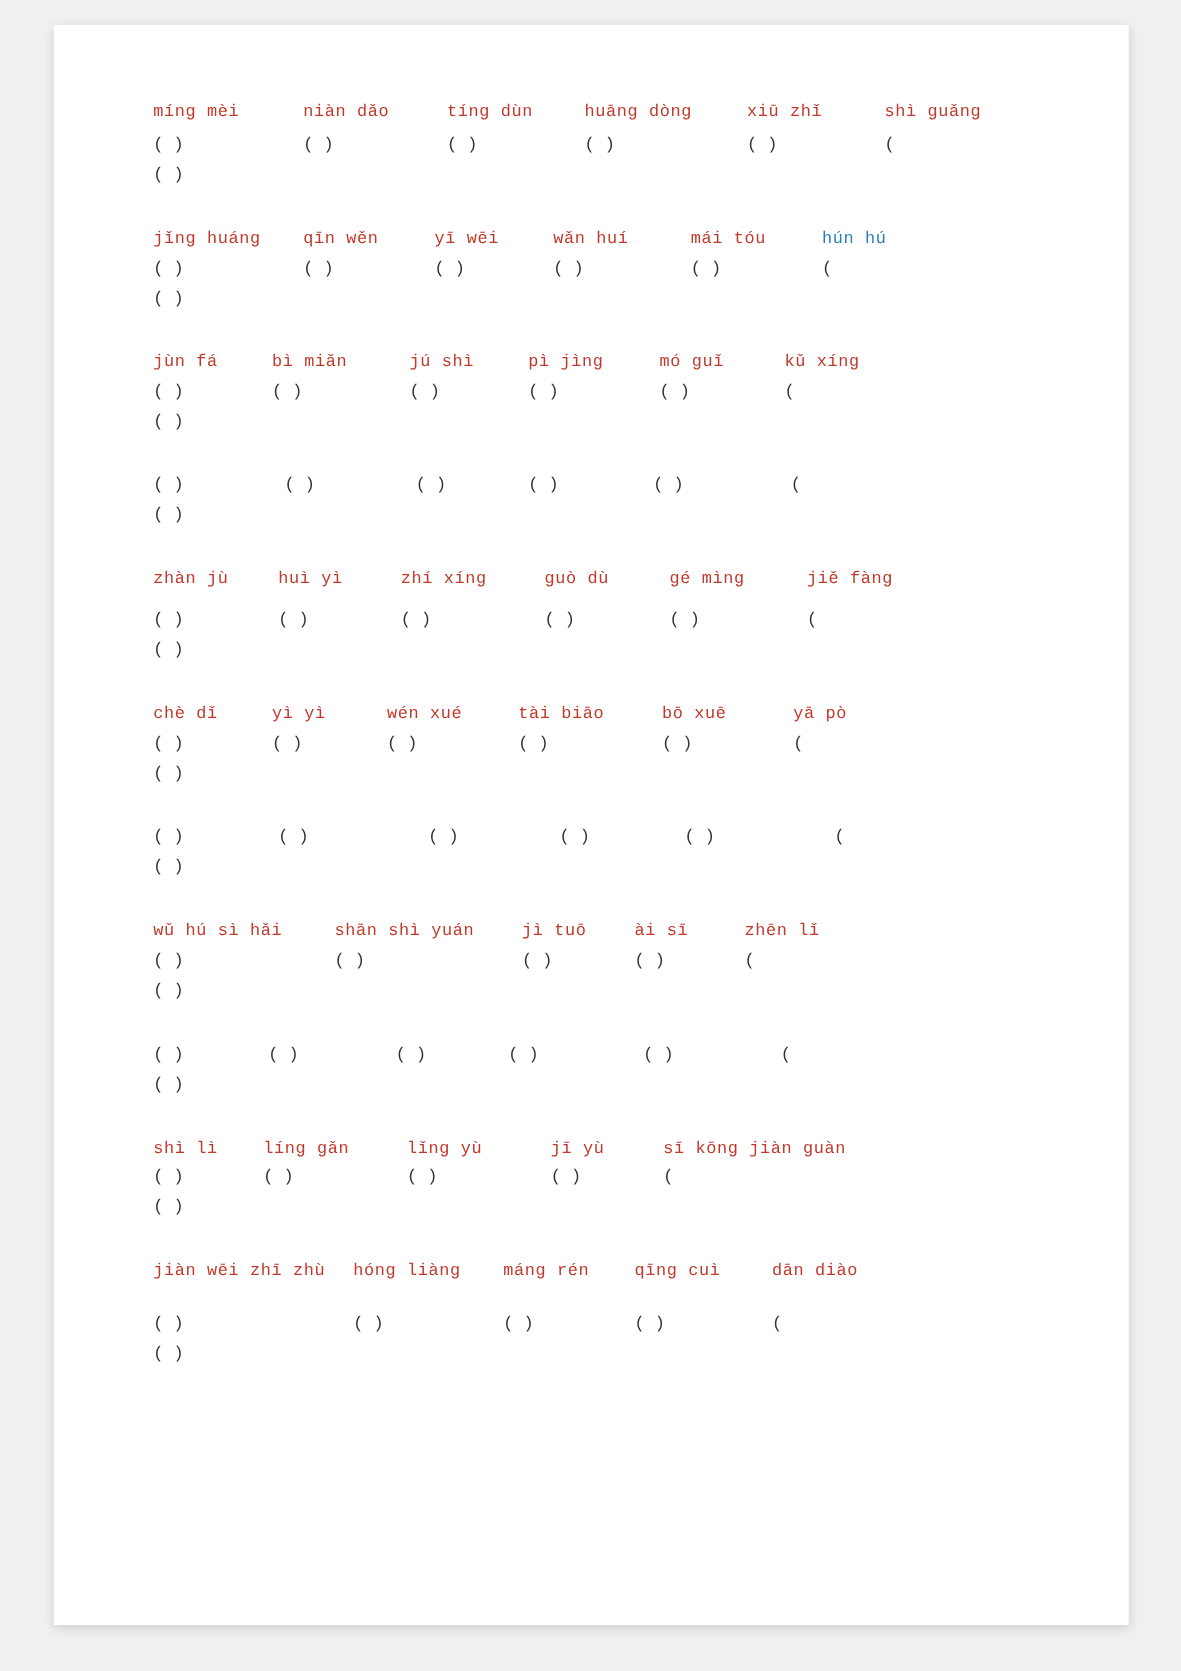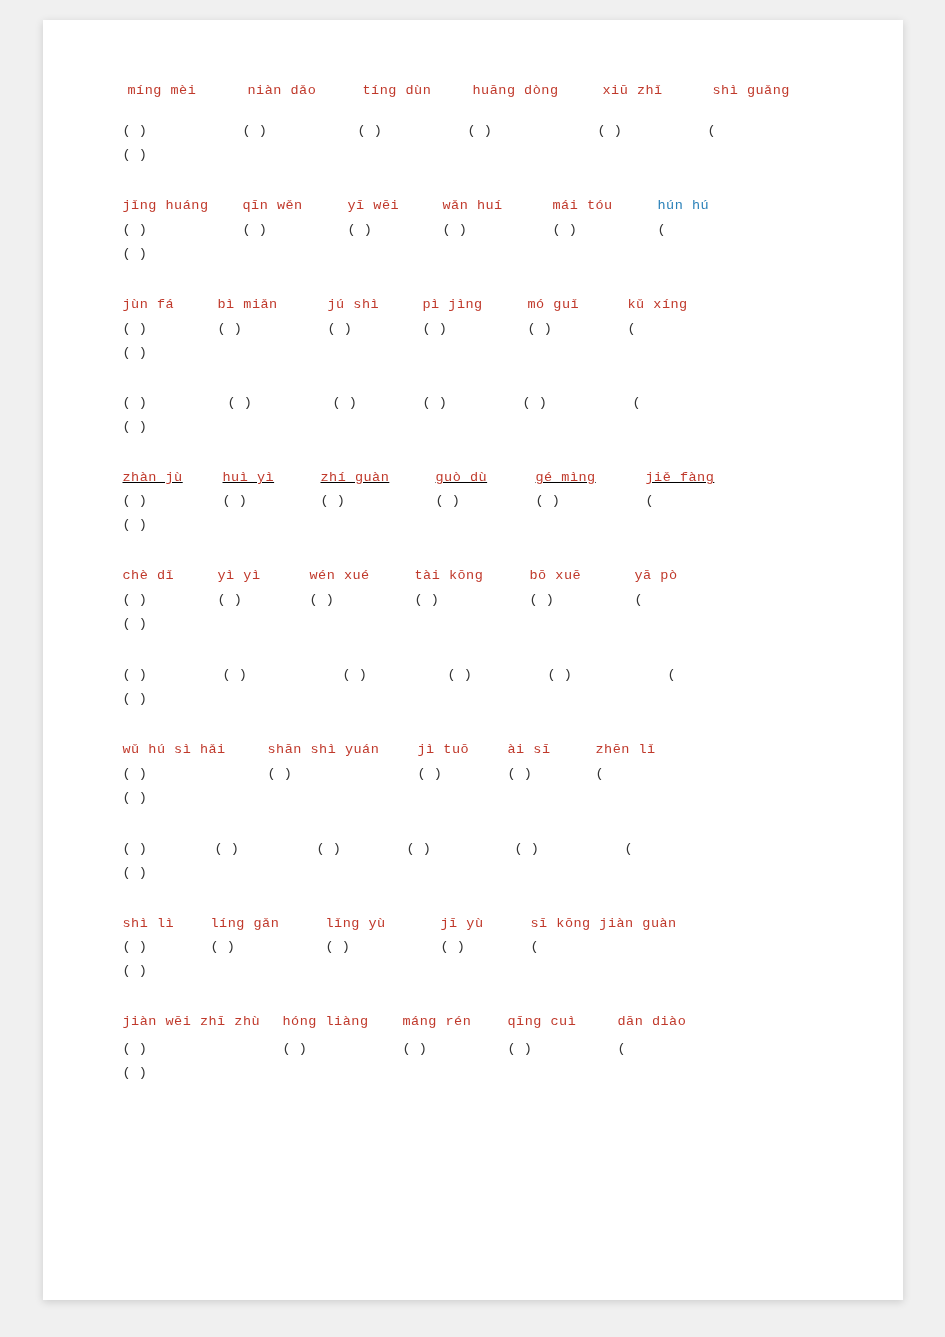--- a/index.html
+++ b/index.html
@@ -21,21 +21,21 @@
     }
     .section {
       margin-bottom: 28px;
     }
   </style>
 </head>
 <body>
 
 <div class="page">
     <div class="section">
-      <div style="display: flex; flex-wrap: wrap; line-height: 1.7; margin-bottom: 17px; justify-content: flex-end;">
+      <div style="display: flex; flex-wrap: wrap; line-height: 1.7; margin-bottom: 3px;">
         <span style="font-size: 13.5px; font-family: &quot;Courier New&quot;, monospace; color: rgb(192, 57, 43); min-width: 120px; letter-spacing: 0.5px;">míng mèi</span>
         <span style="font-size: 13.5px; font-family: &quot;Courier New&quot;, monospace; color: rgb(192, 57, 43); min-width: 115px; letter-spacing: 0.5px;">niàn dǎo</span>
         <span style="font-size: 13.5px; font-family: &quot;Courier New&quot;, monospace; color: rgb(192, 57, 43); min-width: 110px; letter-spacing: 0.5px;">tíng dùn</span>
         <span style="font-size: 13.5px; font-family: &quot;Courier New&quot;, monospace; color: rgb(192, 57, 43); min-width: 130px; letter-spacing: 0.5px;">huāng dòng</span>
         <span style="font-size: 13.5px; font-family: &quot;Courier New&quot;, monospace; color: rgb(192, 57, 43); min-width: 110px; letter-spacing: 0.5px;">xiū zhǐ</span>
         <span style="font-size: 13.5px; font-family: &quot;Courier New&quot;, monospace; color: rgb(192, 57, 43); min-width: 110px; letter-spacing: 0.5px;">shì guǎng</span>
       </div>
       <div style="display: flex; flex-wrap: wrap; line-height: 1.7; margin-bottom: 1px;">
         <span style="font-size: 13.5px; font-family: &quot;Courier New&quot;, monospace; color: rgb(51, 51, 51); min-width: 120px;">(              )</span>
         <span style="font-size: 13.5px; font-family: &quot;Courier New&quot;, monospace; color: rgb(51, 51, 51); min-width: 115px;">(              )</span>
@@ -97,24 +97,24 @@
         <span style="font-size: 13.5px; font-family: &quot;Courier New&quot;, monospace; color: rgb(51, 51, 51); min-width: 90px;">(              )</span>
         <span style="font-size: 13.5px; font-family: &quot;Courier New&quot;, monospace; color: rgb(51, 51, 51); min-width: 100px;">(              )</span>
         <span style="font-size: 13.5px; font-family: &quot;Courier New&quot;, monospace; color: rgb(51, 51, 51); min-width: 110px;">(              )</span>
         <span style="font-size: 13.5px; font-family: &quot;Courier New&quot;, monospace; color: rgb(51, 51, 51); min-width: 95px;">(</span>
       </div>
       <div style="display: flex; flex-wrap: wrap; line-height: 1.7; margin-bottom: 4px;">
         <span style="font-size: 13.5px; font-family: &quot;Courier New&quot;, monospace; color: rgb(51, 51, 51); min-width: 105px;">(              )</span>
       </div>
     </div>
     <div class="section">
-      <div style="display: flex; flex-wrap: wrap; line-height: 1.7; margin-bottom: 0; text-decoration: underline;">
+      <div style="display: flex; flex-wrap: wrap; line-height: 1.7; margin-bottom: 10px;">
         <span style="font-size: 13.5px; font-family: &quot;Courier New&quot;, monospace; color: rgb(192, 57, 43); min-width: 100px; letter-spacing: 0.5px;">zhàn jù</span>
         <span style="font-size: 13.5px; font-family: &quot;Courier New&quot;, monospace; color: rgb(192, 57, 43); min-width: 98px; letter-spacing: 0.5px;">huì yì</span>
-        <span style="font-size: 13.5px; font-family: &quot;Courier New&quot;, monospace; color: rgb(192, 57, 43); min-width: 115px; letter-spacing: 0.5px;">zhí guàn</span>
+        <span style="font-size: 13.5px; font-family: &quot;Courier New&quot;, monospace; color: rgb(192, 57, 43); min-width: 115px; letter-spacing: 0.5px;">zhí xíng</span>
         <span style="font-size: 13.5px; font-family: &quot;Courier New&quot;, monospace; color: rgb(192, 57, 43); min-width: 100px; letter-spacing: 0.5px;">guò dù</span>
         <span style="font-size: 13.5px; font-family: &quot;Courier New&quot;, monospace; color: rgb(192, 57, 43); min-width: 110px; letter-spacing: 0.5px;">gé mìng</span>
         <span style="font-size: 13.5px; font-family: &quot;Courier New&quot;, monospace; color: rgb(192, 57, 43); min-width: 110px; letter-spacing: 0.5px;">jiě fàng</span>
       </div>
       <div style="display: flex; flex-wrap: wrap; line-height: 1.7; margin-bottom: 1px;">
         <span style="font-size: 13.5px; font-family: &quot;Courier New&quot;, monospace; color: rgb(51, 51, 51); min-width: 100px;">(              )</span>
         <span style="font-size: 13.5px; font-family: &quot;Courier New&quot;, monospace; color: rgb(51, 51, 51); min-width: 98px;">(              )</span>
         <span style="font-size: 13.5px; font-family: &quot;Courier New&quot;, monospace; color: rgb(51, 51, 51); min-width: 115px;">(              )</span>
         <span style="font-size: 13.5px; font-family: &quot;Courier New&quot;, monospace; color: rgb(51, 51, 51); min-width: 100px;">(              )</span>
         <span style="font-size: 13.5px; font-family: &quot;Courier New&quot;, monospace; color: rgb(51, 51, 51); min-width: 110px;">(              )</span>
@@ -122,21 +122,21 @@
       </div>
       <div style="display: flex; flex-wrap: wrap; line-height: 1.7; margin-bottom: 4px;">
         <span style="font-size: 13.5px; font-family: &quot;Courier New&quot;, monospace; color: rgb(51, 51, 51); min-width: 100px;">(              )</span>
       </div>
     </div>
     <div class="section">
       <div style="display: flex; flex-wrap: wrap; line-height: 1.7; margin-bottom: 1px;">
         <span style="font-size: 13.5px; font-family: &quot;Courier New&quot;, monospace; color: rgb(192, 57, 43); min-width: 95px; letter-spacing: 0.5px;">chè dǐ</span>
         <span style="font-size: 13.5px; font-family: &quot;Courier New&quot;, monospace; color: rgb(192, 57, 43); min-width: 92px; letter-spacing: 0.5px;">yì yì</span>
         <span style="font-size: 13.5px; font-family: &quot;Courier New&quot;, monospace; color: rgb(192, 57, 43); min-width: 105px; letter-spacing: 0.5px;">wén xué</span>
-        <span style="font-size: 13.5px; font-family: &quot;Courier New&quot;, monospace; color: rgb(192, 57, 43); min-width: 115px; letter-spacing: 0.5px;">tài kōng</span>
+        <span style="font-size: 13.5px; font-family: &quot;Courier New&quot;, monospace; color: rgb(192, 57, 43); min-width: 115px; letter-spacing: 0.5px;">tài biāo</span>
         <span style="font-size: 13.5px; font-family: &quot;Courier New&quot;, monospace; color: rgb(192, 57, 43); min-width: 105px; letter-spacing: 0.5px;">bō xuē</span>
         <span style="font-size: 13.5px; font-family: &quot;Courier New&quot;, monospace; color: rgb(192, 57, 43); min-width: 90px; letter-spacing: 0.5px;">yā pò</span>
       </div>
       <div style="display: flex; flex-wrap: wrap; line-height: 1.7; margin-bottom: 1px;">
         <span style="font-size: 13.5px; font-family: &quot;Courier New&quot;, monospace; color: rgb(51, 51, 51); min-width: 95px;">(              )</span>
         <span style="font-size: 13.5px; font-family: &quot;Courier New&quot;, monospace; color: rgb(51, 51, 51); min-width: 92px;">(              )</span>
         <span style="font-size: 13.5px; font-family: &quot;Courier New&quot;, monospace; color: rgb(51, 51, 51); min-width: 105px;">(              )</span>
         <span style="font-size: 13.5px; font-family: &quot;Courier New&quot;, monospace; color: rgb(51, 51, 51); min-width: 115px;">(              )</span>
         <span style="font-size: 13.5px; font-family: &quot;Courier New&quot;, monospace; color: rgb(51, 51, 51); min-width: 105px;">(              )</span>
         <span style="font-size: 13.5px; font-family: &quot;Courier New&quot;, monospace; color: rgb(51, 51, 51); min-width: 90px;">(</span>
@@ -203,21 +203,21 @@
         <span style="font-size: 13.5px; font-family: &quot;Courier New&quot;, monospace; color: rgb(51, 51, 51); min-width: 115px;">(              )</span>
         <span style="font-size: 13.5px; font-family: &quot;Courier New&quot;, monospace; color: rgb(51, 51, 51); min-width: 115px;">(              )</span>
         <span style="font-size: 13.5px; font-family: &quot;Courier New&quot;, monospace; color: rgb(51, 51, 51); min-width: 90px;">(              )</span>
         <span style="font-size: 13.5px; font-family: &quot;Courier New&quot;, monospace; color: rgb(51, 51, 51); min-width: 170px;">(</span>
       </div>
       <div style="display: flex; flex-wrap: wrap; line-height: 1.7; margin-bottom: 4px;">
         <span style="font-size: 13.5px; font-family: &quot;Courier New&quot;, monospace; color: rgb(51, 51, 51); min-width: 88px;">(              )</span>
       </div>
     </div>
     <div class="section">
-      <div style="display: flex; flex-wrap: wrap; line-height: 1.7; margin-bottom: 4px;">
+      <div style="display: flex; flex-wrap: wrap; line-height: 1.7; margin-bottom: 19px;">
         <span style="font-size: 13.5px; font-family: &quot;Courier New&quot;, monospace; color: rgb(192, 57, 43); min-width: 160px; letter-spacing: 0.5px;">jiàn wēi zhī zhù</span>
         <span style="font-size: 13.5px; font-family: &quot;Courier New&quot;, monospace; color: rgb(192, 57, 43); min-width: 120px; letter-spacing: 0.5px;">hóng liàng</span>
         <span style="font-size: 13.5px; font-family: &quot;Courier New&quot;, monospace; color: rgb(192, 57, 43); min-width: 105px; letter-spacing: 0.5px;">máng rén</span>
         <span style="font-size: 13.5px; font-family: &quot;Courier New&quot;, monospace; color: rgb(192, 57, 43); min-width: 110px; letter-spacing: 0.5px;">qīng cuì</span>
         <span style="font-size: 13.5px; font-family: &quot;Courier New&quot;, monospace; color: rgb(192, 57, 43); min-width: 115px; letter-spacing: 0.5px;">dān diào</span>
       </div>
       <div style="display: flex; flex-wrap: wrap; line-height: 1.7; margin-bottom: 1px;">
         <span style="font-size: 13.5px; font-family: &quot;Courier New&quot;, monospace; color: rgb(51, 51, 51); min-width: 160px;">(              )</span>
         <span style="font-size: 13.5px; font-family: &quot;Courier New&quot;, monospace; color: rgb(51, 51, 51); min-width: 120px;">(              )</span>
         <span style="font-size: 13.5px; font-family: &quot;Courier New&quot;, monospace; color: rgb(51, 51, 51); min-width: 105px;">(              )</span>

